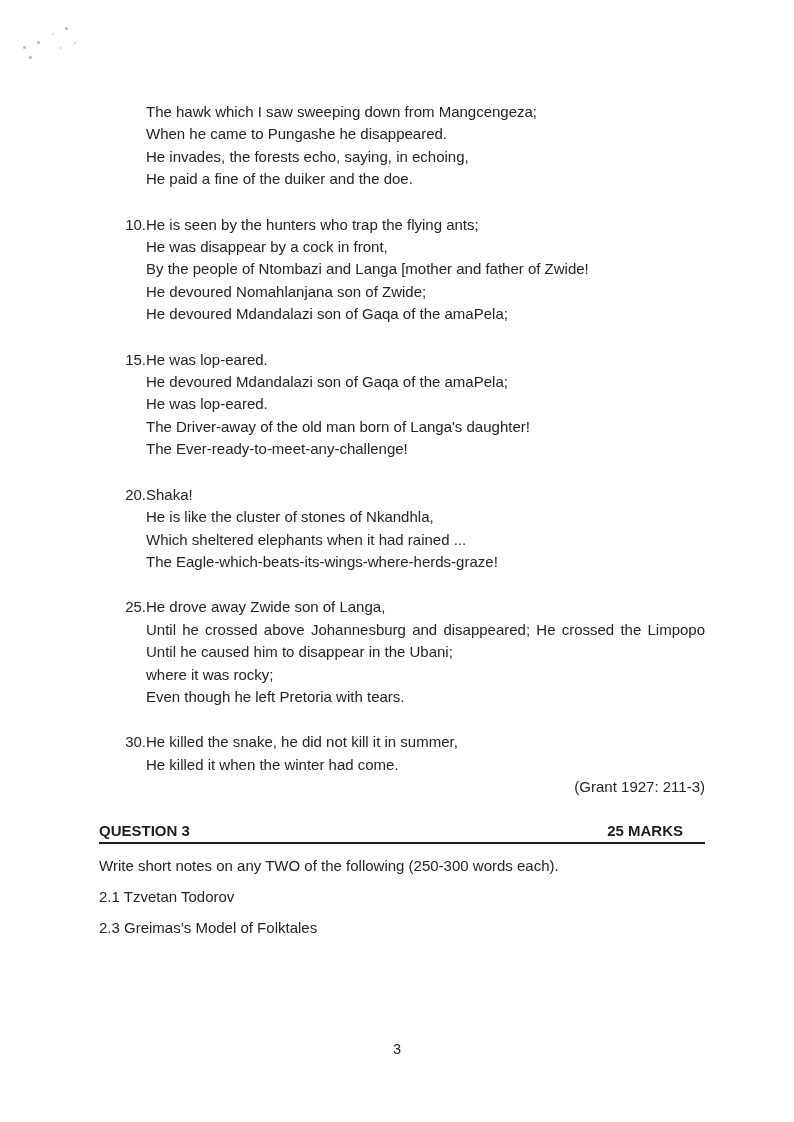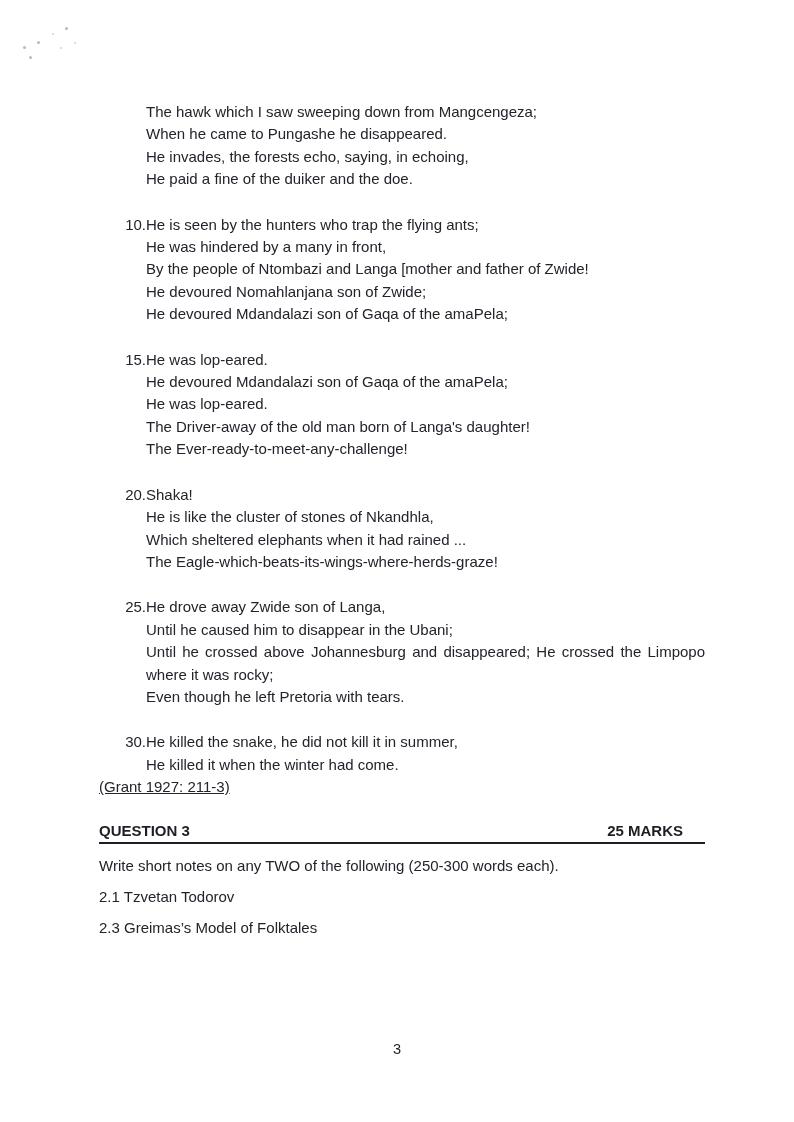--- a/index.html
+++ b/index.html
@@ -46,22 +46,21 @@
   .text {
     flex: 1 1 auto;
     min-width: 0;
   }
   .text.justify {
     text-align: justify;
     text-align-last: justify;
   }
   .citation {
     line-height: 22.4px;
-    text-align: left;
-    text-decoration: underline;
+    text-align: right;
   }
   .q-heading {
     margin-top: 22px;
     display: flex;
     justify-content: space-between;
     align-items: flex-start;
     font-weight: bold;
     color: #1d1e24;
     line-height: 20px;
     border-bottom: 2.5px solid #1d1e24;
@@ -122,21 +121,21 @@
             <span class="text">He paid a fine of the duiker and the doe.</span>
           </div>
         </div>
         <div class="stanza">
           <div class="line">
             <span class="num">10.</span>
             <span class="text">He is seen by the hunters who trap the flying ants;</span>
           </div>
           <div class="line">
             <span class="num"></span>
-            <span class="text">He was hindered by a many in front,</span>
+            <span class="text">He was disappear by a cock in front,</span>
           </div>
           <div class="line">
             <span class="num"></span>
             <span class="text">By the people of Ntombazi and Langa [mother and father of Zwide!</span>
           </div>
           <div class="line">
             <span class="num"></span>
             <span class="text">He devoured Nomahlanjana son of Zwide;</span>
           </div>
           <div class="line">
@@ -184,25 +183,25 @@
             <span class="text">The Eagle-which-beats-its-wings-where-herds-graze!</span>
           </div>
         </div>
         <div class="stanza">
           <div class="line">
             <span class="num">25.</span>
             <span class="text">He drove away Zwide son of Langa,</span>
           </div>
           <div class="line">
             <span class="num"></span>
+            <span class="text justify">Until he crossed above Johannesburg and disappeared; He crossed the Limpopo</span>
+          </div>
+          <div class="line">
+            <span class="num"></span>
             <span class="text">Until he caused him to disappear in the Ubani;</span>
-          </div>
-          <div class="line">
-            <span class="num"></span>
-            <span class="text justify">Until he crossed above Johannesburg and disappeared; He crossed the Limpopo</span>
           </div>
           <div class="line">
             <span class="num"></span>
             <span class="text">where it was rocky;</span>
           </div>
           <div class="line">
             <span class="num"></span>
             <span class="text">Even though he left Pretoria with tears.</span>
           </div>
         </div>

